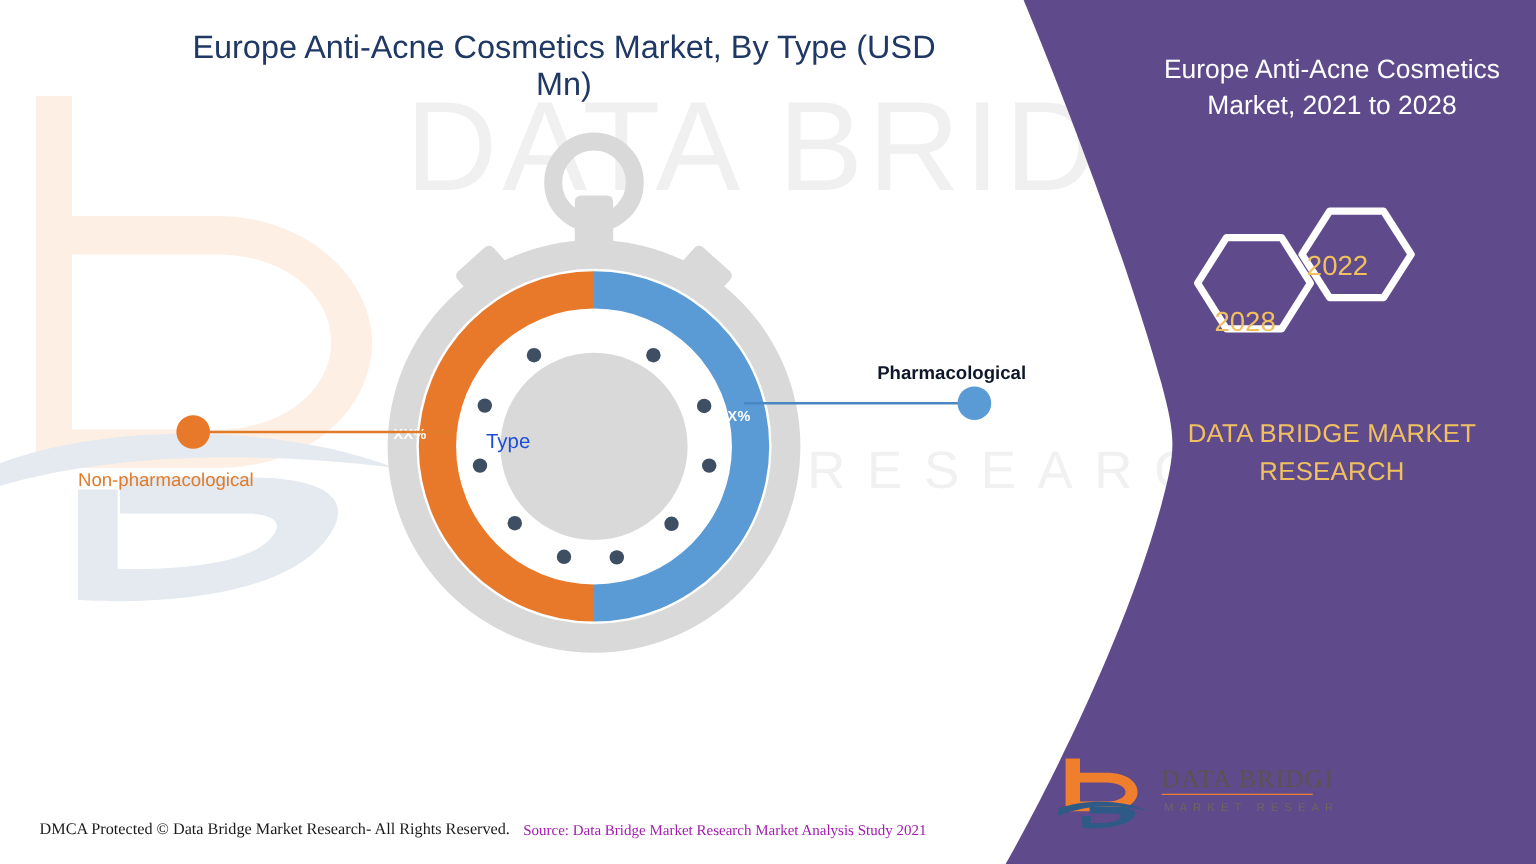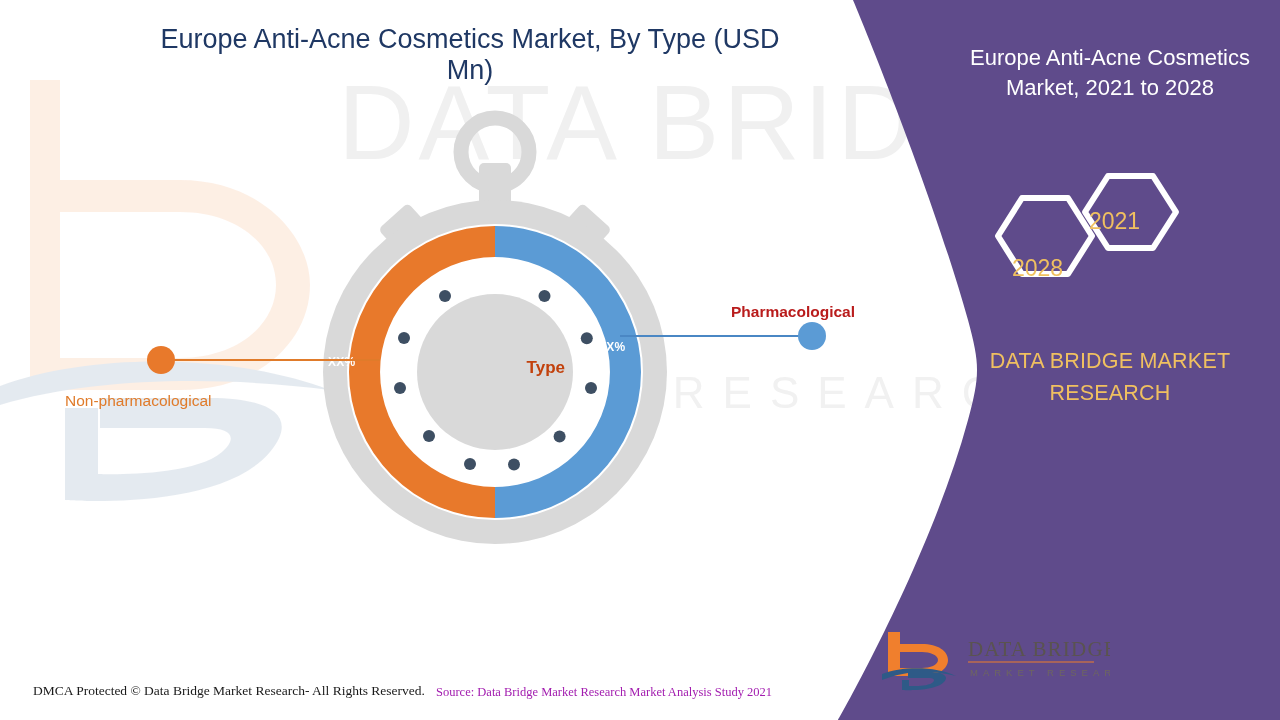--- a/index.html
+++ b/index.html
@@ -109,41 +109,41 @@
     font-weight:bold;
     letter-spacing:.3px;
   }
   #pct-left  { left:328px; top:355px; }
   #pct-right { left:598px; top:340px; }
 
   #center-label {
     position:absolute;
     left:405px; top:358px;
     width:160px;
-    text-align:right;
-    color:#c2410c;
+    text-align:left;
+    color:#1d4ed8;
     font-size:17px;
-    font-weight:bold;
+    font-weight:normal;
   }
 
   
   #callout-left  { position:absolute; left:60px; top:330px; width:320px; height:100px; }
   #label-nonpharma {
     position:absolute;
     left:65px; top:392px;
     color:#e07b2a;
     font-size:15.5px;
     font-weight:normal;
     white-space:nowrap;
   }
   #callout-right { position:absolute; left:620px; top:300px; width:260px; height:80px; }
   #label-pharma {
     position:absolute;
     left:731px; top:303px;
-    color:#b91c1c;
+    color:#0f172a;
     font-size:15.5px;
     font-weight:bold;
     white-space:nowrap;
   }
 
   
   #footer-dmca {
     position:absolute; left:33px; top:683px;
     font-family:"Liberation Serif", serif;
     font-size:13.5px;
@@ -184,21 +184,21 @@
 
   <div id="panel-content">
     <div id="panel-title">Europe Anti-Acne Cosmetics Market, 2021 to 2028</div>
 
     <svg id="hex-group" viewBox="0 0 250 140">
 
       <polygon points="18,66 42,28 88,28 112,66 88,104 42,104" fill="none" stroke="#ffffff" stroke-width="6" stroke-linejoin="round"></polygon>
 
       <polygon points="105,42 128,6 173,6 196,42 173,78 128,78" fill="none" stroke="#ffffff" stroke-width="6" stroke-linejoin="round"></polygon>
     </svg>
-    <div class="hex-label" id="hex-2021-label">2021</div>
+    <div class="hex-label" id="hex-2021-label">2022</div>
     <div class="hex-label" id="hex-2028-label">2028</div>
 
     <div id="brand-name">DATA BRIDGE MARKET RESEARCH</div>
   </div>
 
   <svg id="panel-logo" viewBox="0 0 230 64">
 
     <path d="M8 4 L8 48 L20 48 L20 4 Z" fill="#F07F2D"></path>
     <path d="M20 16 L42 16 C58 16 68 23 68 32 C68 41 58 48 42 48 L20 48 L20 40 L42 40
              C50 40 58 37 58 32 C58 27 50 24 42 24 L20 24 Z" fill="#F07F2D"></path>

